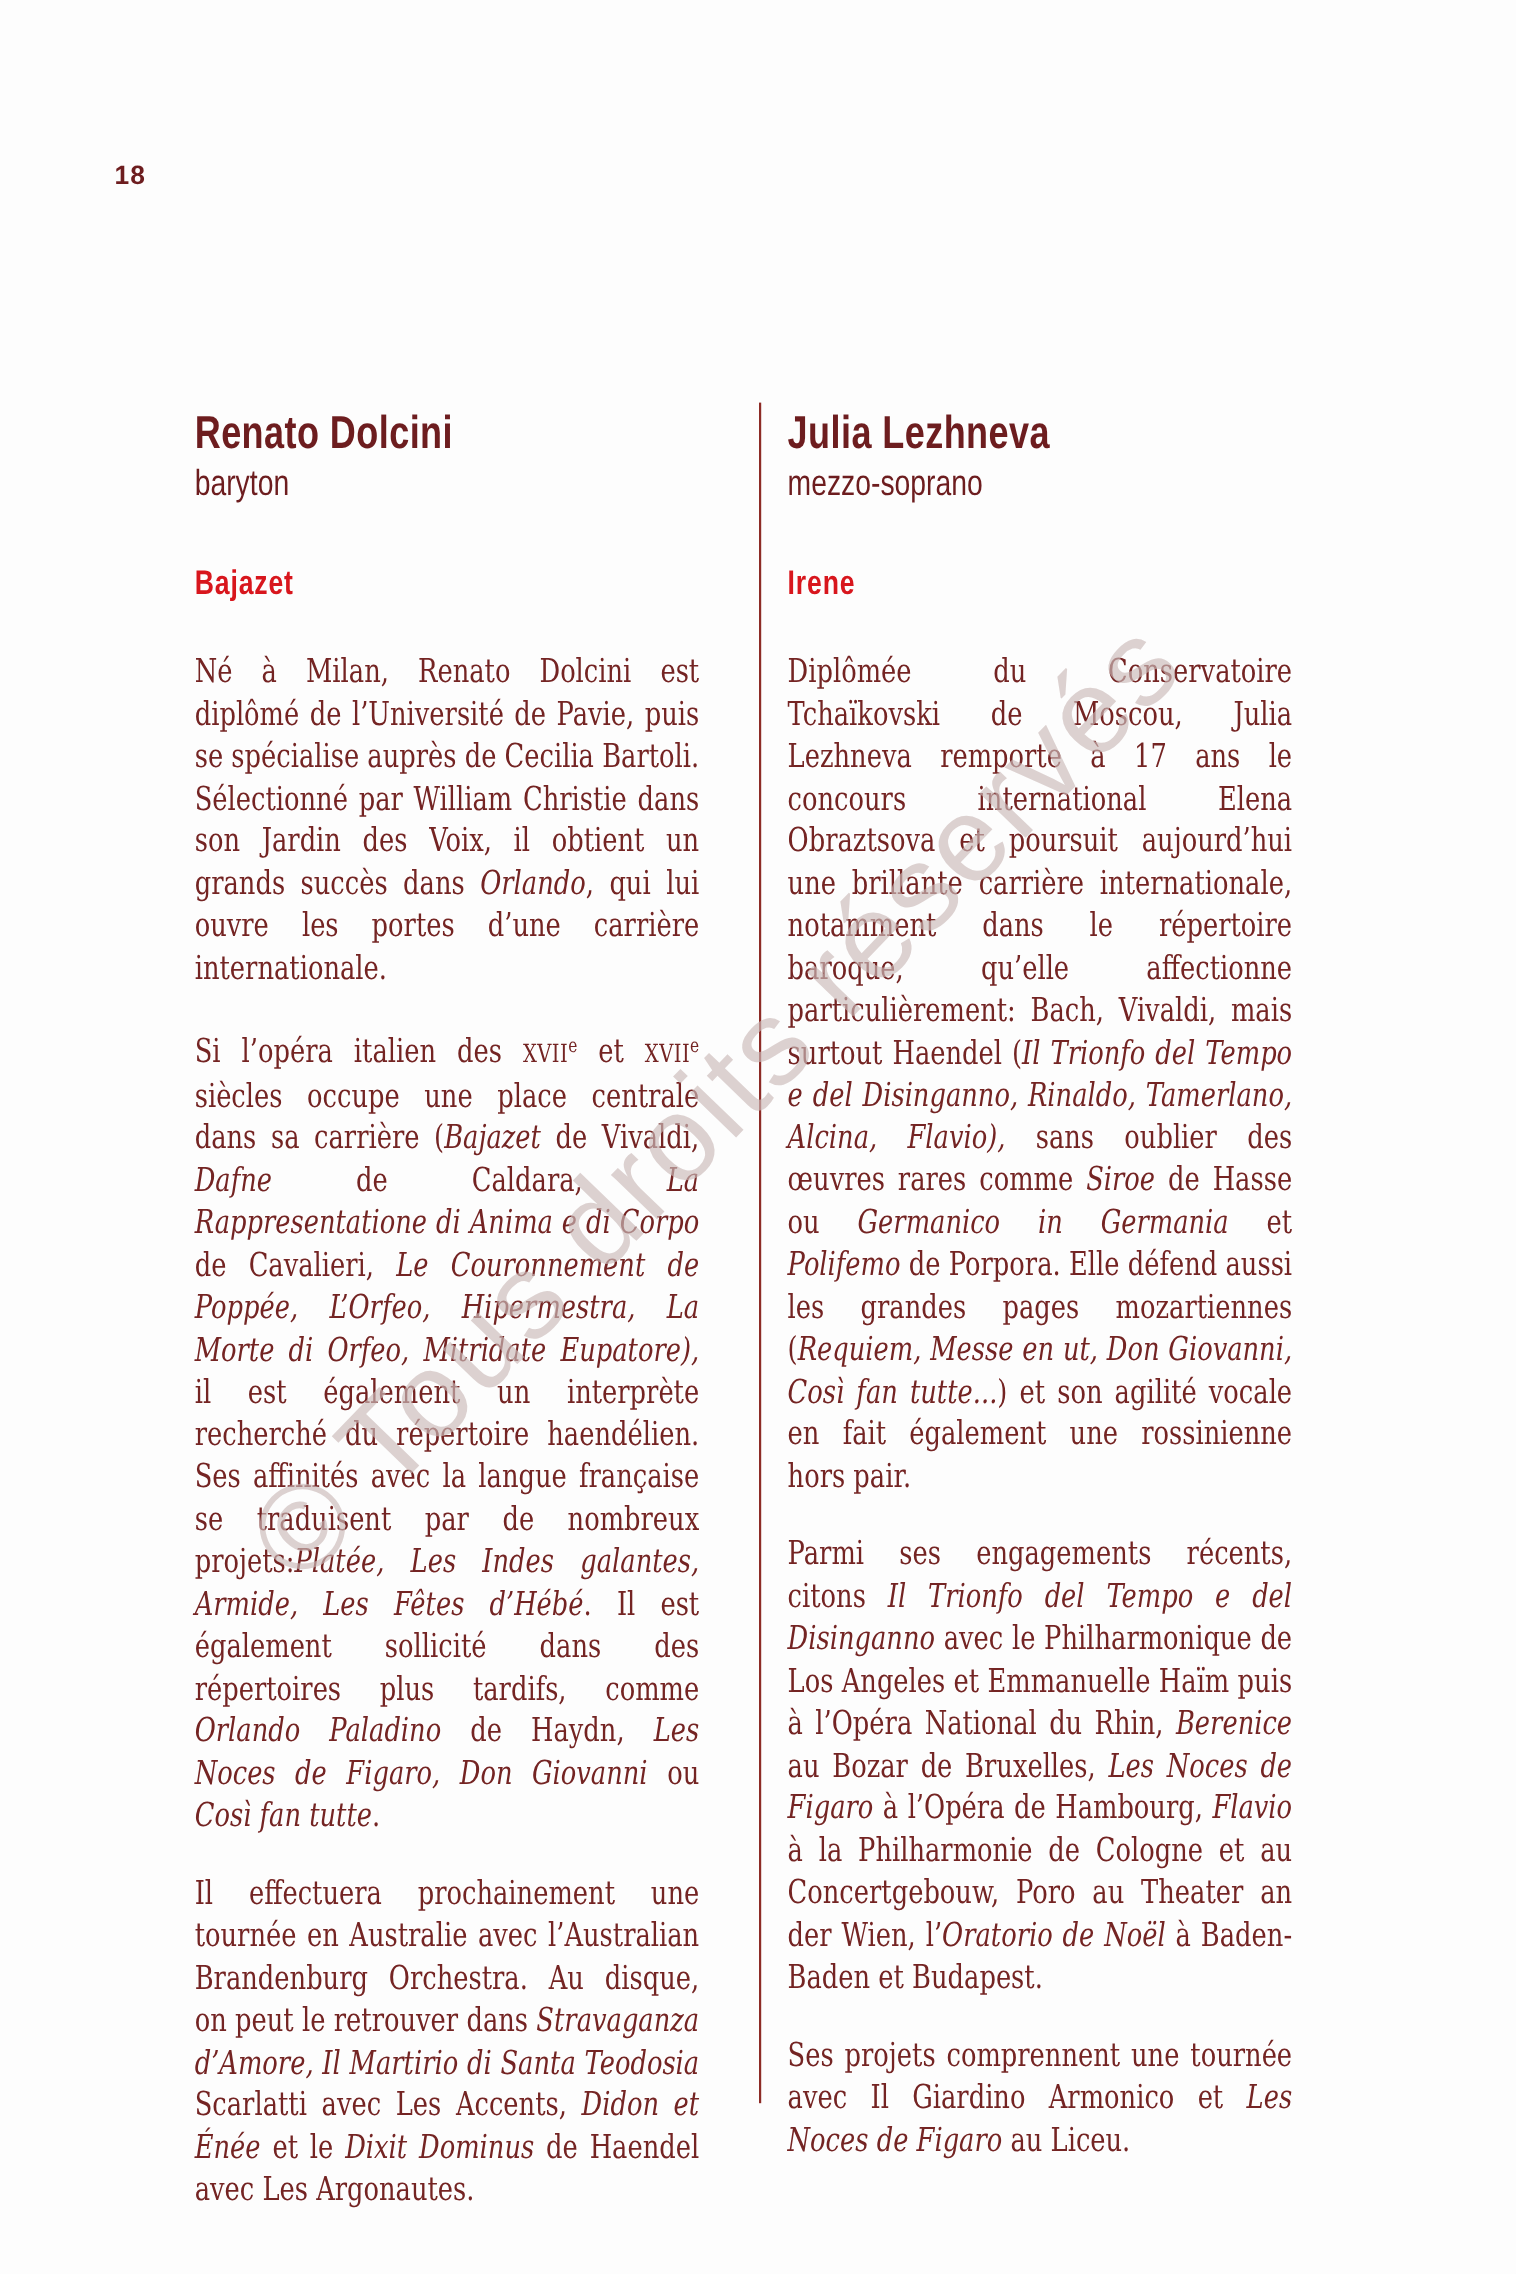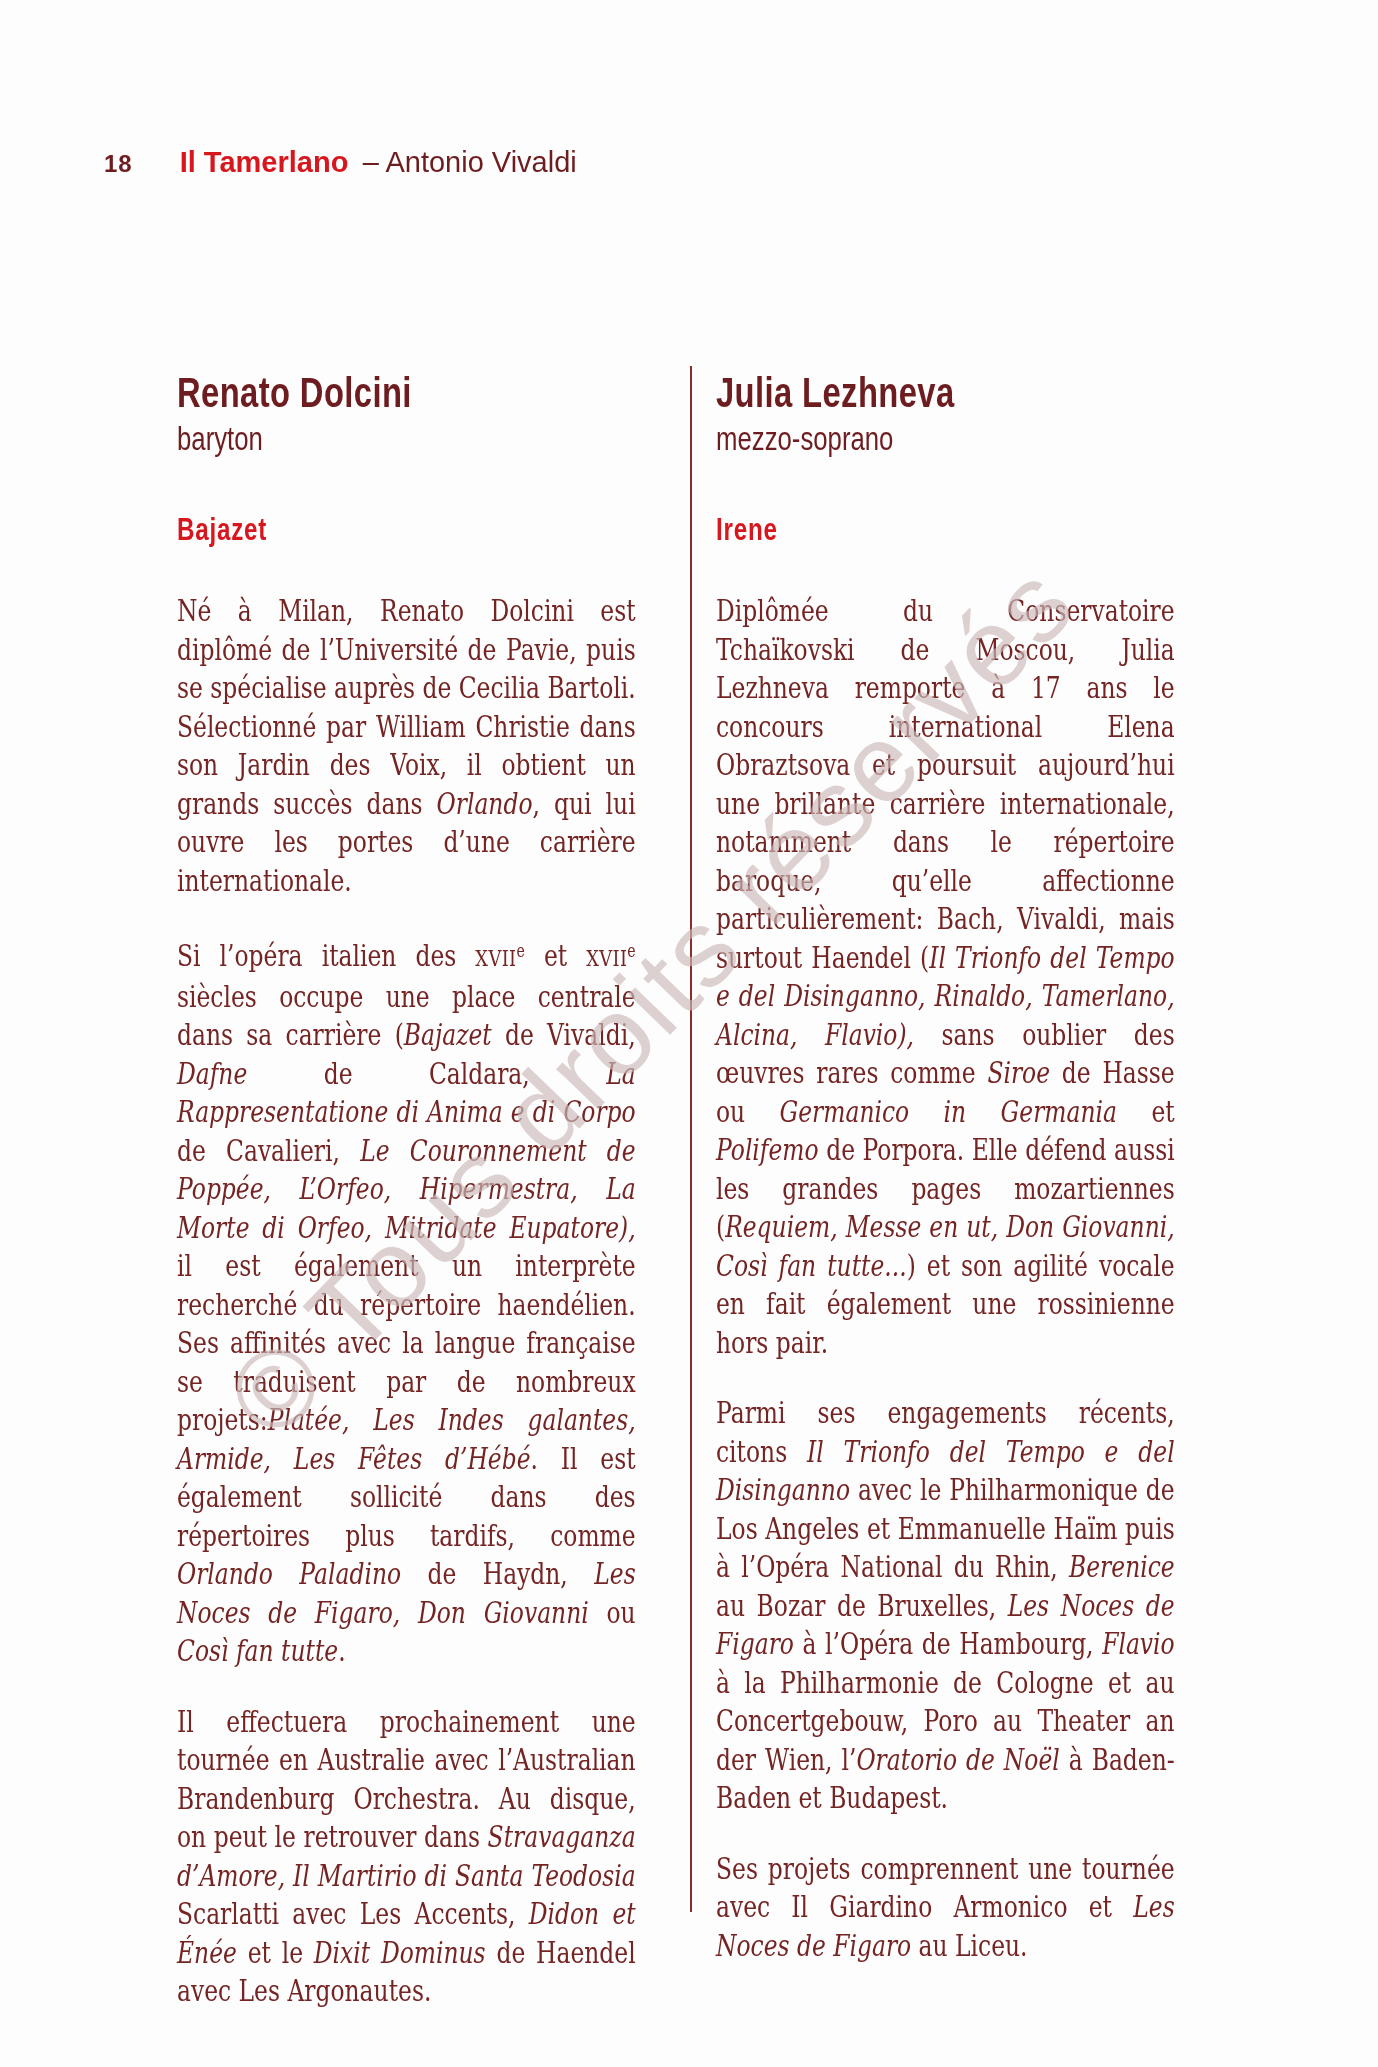--- a/index.html
+++ b/index.html
@@ -1,19 +1,19 @@
 <!DOCTYPE html>
 <html><head>
 <meta charset="utf-8">
 <style>
   html,body{margin:0;padding:0;background:#fdfdfd;}
   .page{position:relative;width:1378px;height:2067px;background:#fdfdfd;overflow:hidden;}
 
   
-  .header{position:absolute;left:104px;top:146px;display:flex;align-items:baseline;gap:47px;
+  .header{position:absolute;left:104px;top:146px;display:flex;align-items:baseline;gap:27px;
           font-family:"Liberation Sans",sans-serif;color:#6d1d1f;}
   .page-number{font-size:24px;font-weight:700;letter-spacing:1px;}
   .header-title{font-size:29px;font-weight:700;color:#d8161d;}
   .header-composer{font-size:29px;font-weight:400;color:#6d1d1f;margin-left:10px;}
 
   
   .column{position:absolute;top:372px;width:588px;transform:scaleX(0.78);transform-origin:0 0;}
   .col-left{left:177px;}
   .col-right{left:716px;}
   .artist-name{font-family:"Liberation Sans",sans-serif;font-weight:700;font-size:42px;line-height:42px;
@@ -35,24 +35,20 @@
              font-family:"Liberation Sans",sans-serif;font-size:110px;letter-spacing:3px;
              color:rgba(203,187,185,0.66);white-space:nowrap;pointer-events:none;z-index:9;}
 </style>
 </head>
 <body>
 
 <div class="page">
 
   <div class="header">
     <span class="page-number">18</span>
-    <span>
-      <span class="header-title">Il Tamerlano</span>
-      <span class="header-composer">– Antonio Vivaldi</span>
-    </span>
   </div>
 
   <div class="column col-left">
     <div class="artist-name">Renato Dolcini</div>
     <div class="artist-voice">baryton</div>
     <div class="role">Bajazet</div>
     <div class="paras">
         <p><span>Né à Milan, Renato Dolcini est diplômé de l’Université de Pavie, puis se spécialise auprès de Cecilia Bartoli. Sélectionné par William Christie dans son Jardin des Voix, il obtient un grands succès dans </span><span class="i">Orlando</span><span>, qui lui ouvre les portes d’une carrière internationale.</span></p>
         <p><span>Si l’opéra italien des </span><span class="sc">XVII</span><span class="sup">e</span><span> et </span><span class="sc">XVII</span><span class="sup">e</span><span> siècles occupe une place centrale dans sa carrière (</span><span class="i">Bajazet</span><span> de Vivaldi, </span><span class="i">Dafne</span><span> de Caldara, </span><span class="i">La Rappresentatione di Anima e di Corpo</span><span> de Cavalieri, </span><span class="i">Le Couronnement de Poppée, L’Orfeo, Hipermestra, La Morte di Orfeo, Mitridate Eupatore),</span><span> il est également un interprète recherché du répertoire haendélien. Ses affinités avec la langue française se traduisent par de nombreux projets:</span><span class="i">Platée, Les Indes galantes, Armide, Les Fêtes d’Hébé</span><span>. Il est également sollicité dans des répertoires plus tardifs, comme </span><span class="i">Orlando Paladino</span><span> de Haydn, </span><span class="i">Les Noces de Figaro, Don Giovanni</span><span> ou </span><span class="i">Così fan tutte</span><span>.</span></p>
         <p><span>Il effectuera prochainement une tournée en Australie avec l’Australian Brandenburg Orchestra. Au disque, on peut le retrouver dans </span><span class="i">Stravaganza d’Amore, Il Martirio di Santa Teodosia</span><span> Scarlatti avec Les Accents, </span><span class="i">Didon et Énée</span><span> et le </span><span class="i">Dixit Dominus</span><span> de Haendel avec Les Argonautes.</span></p>

